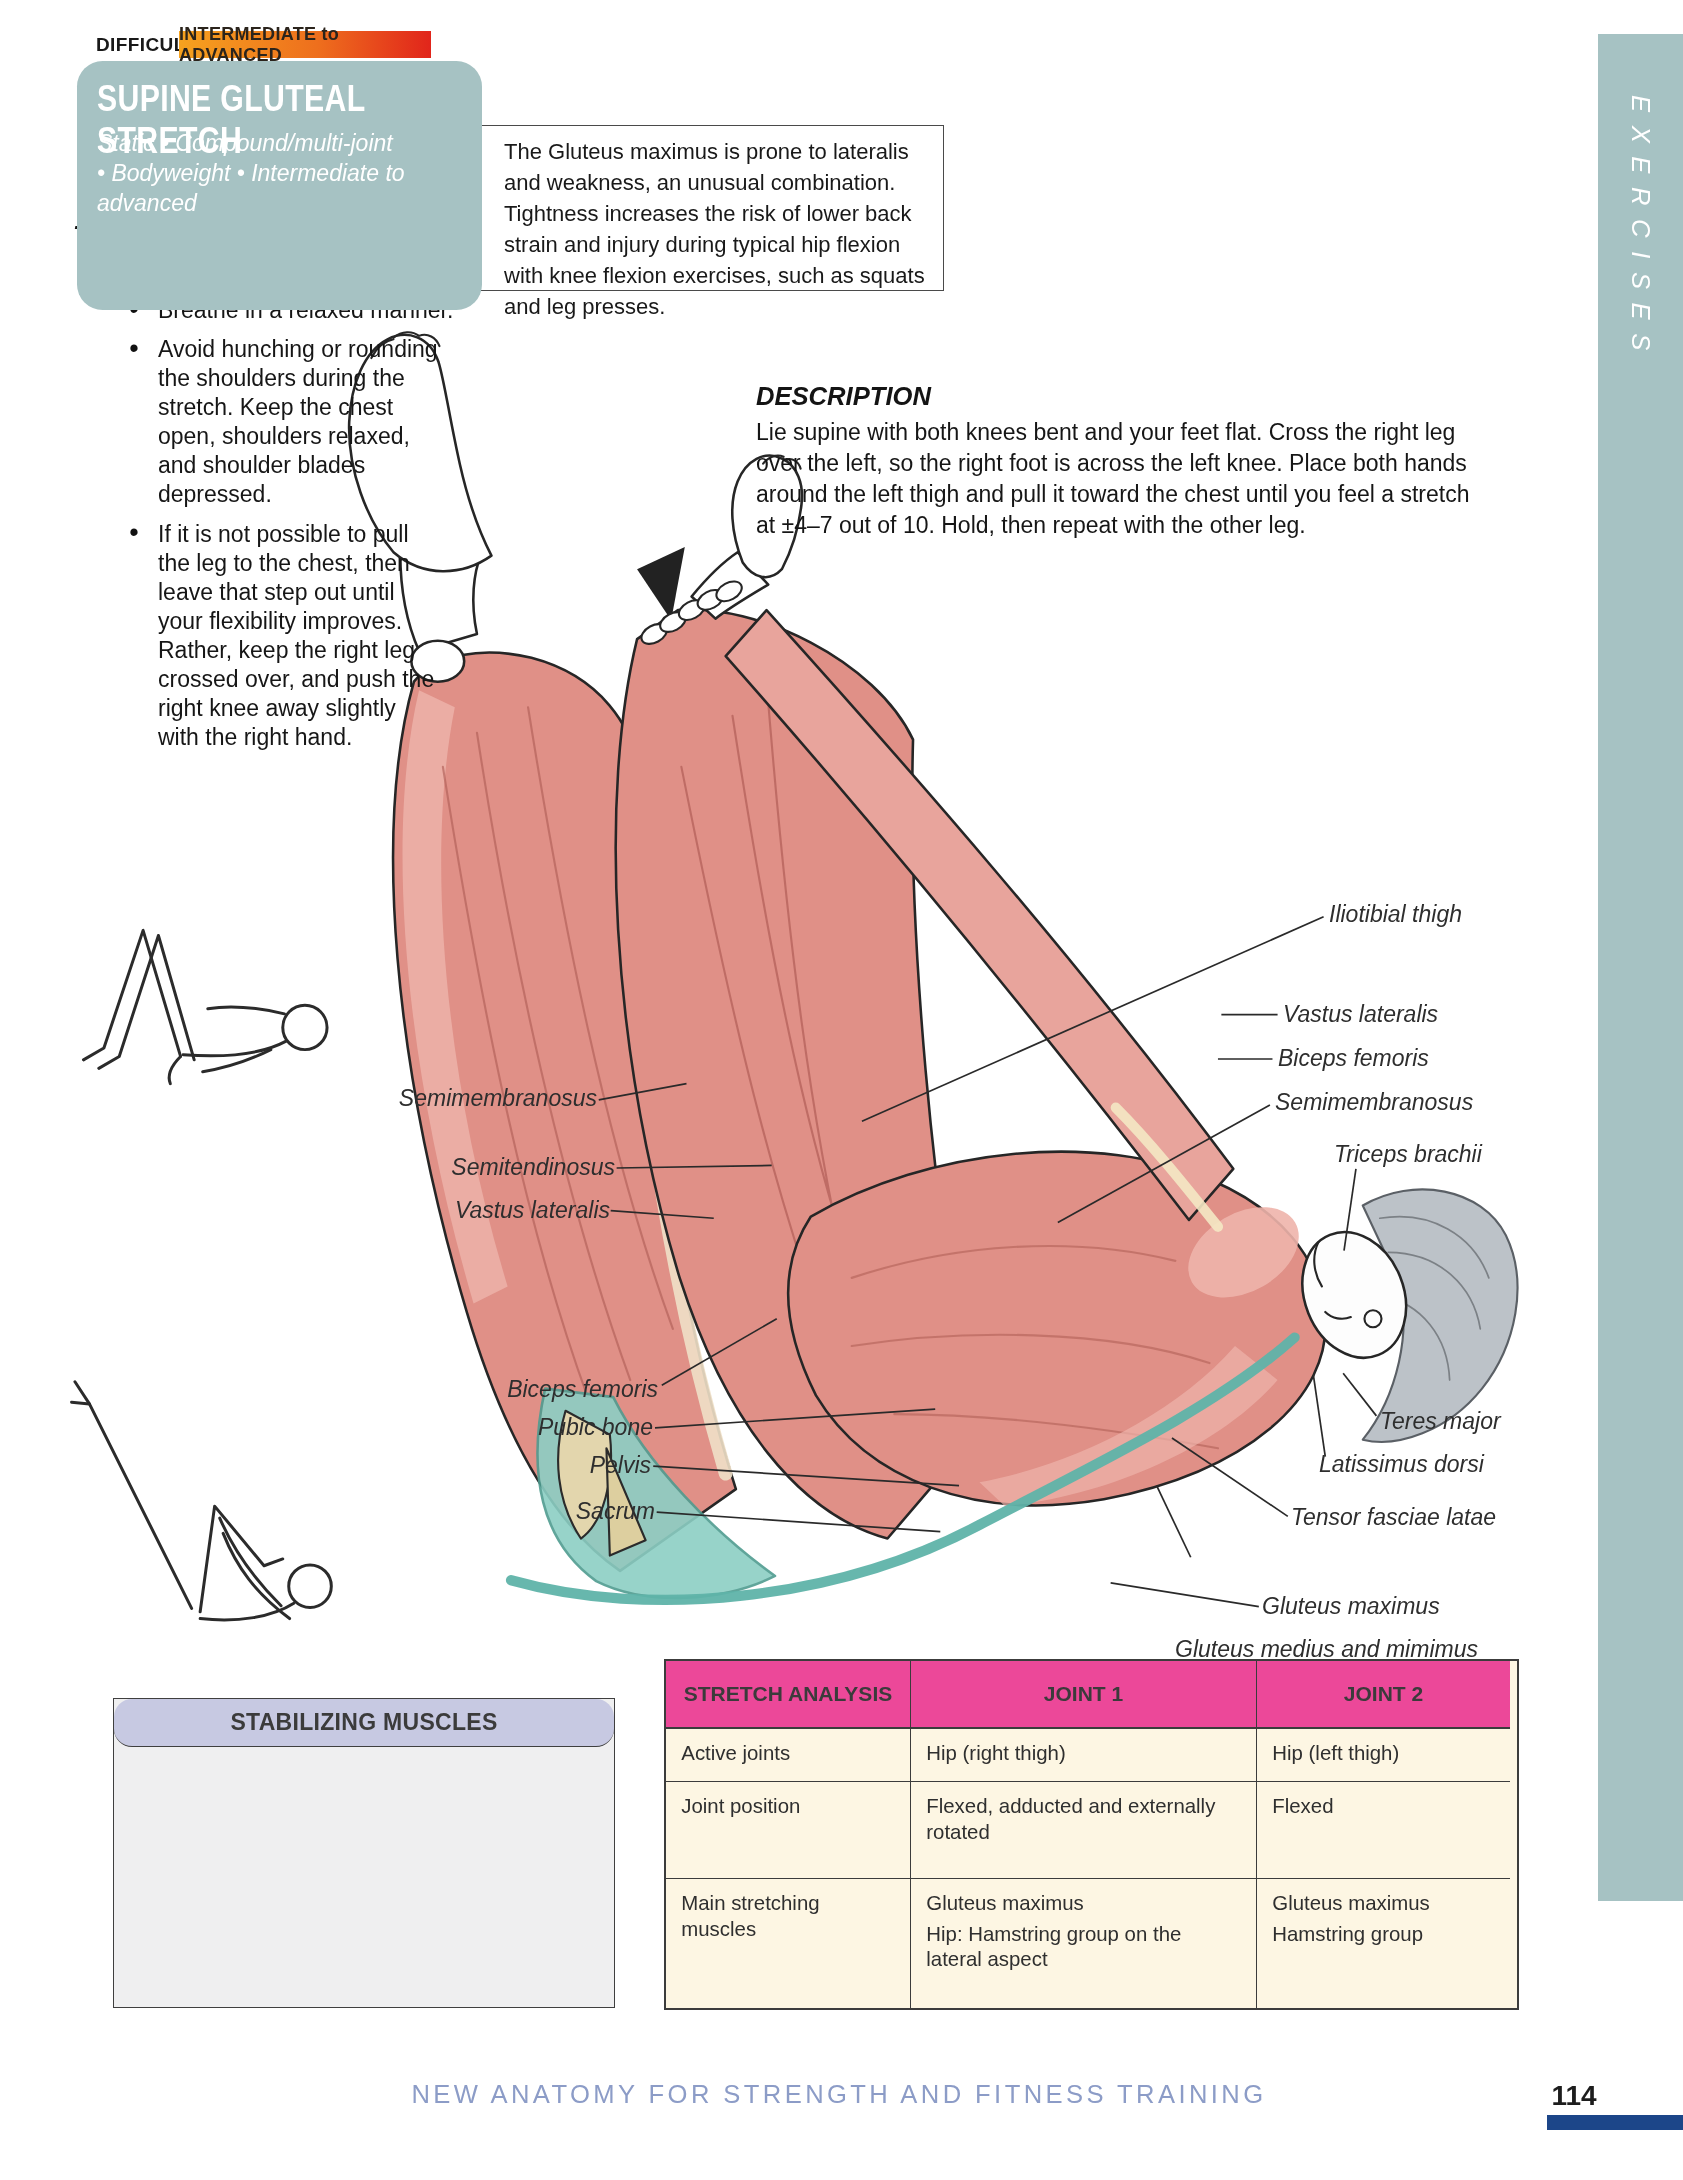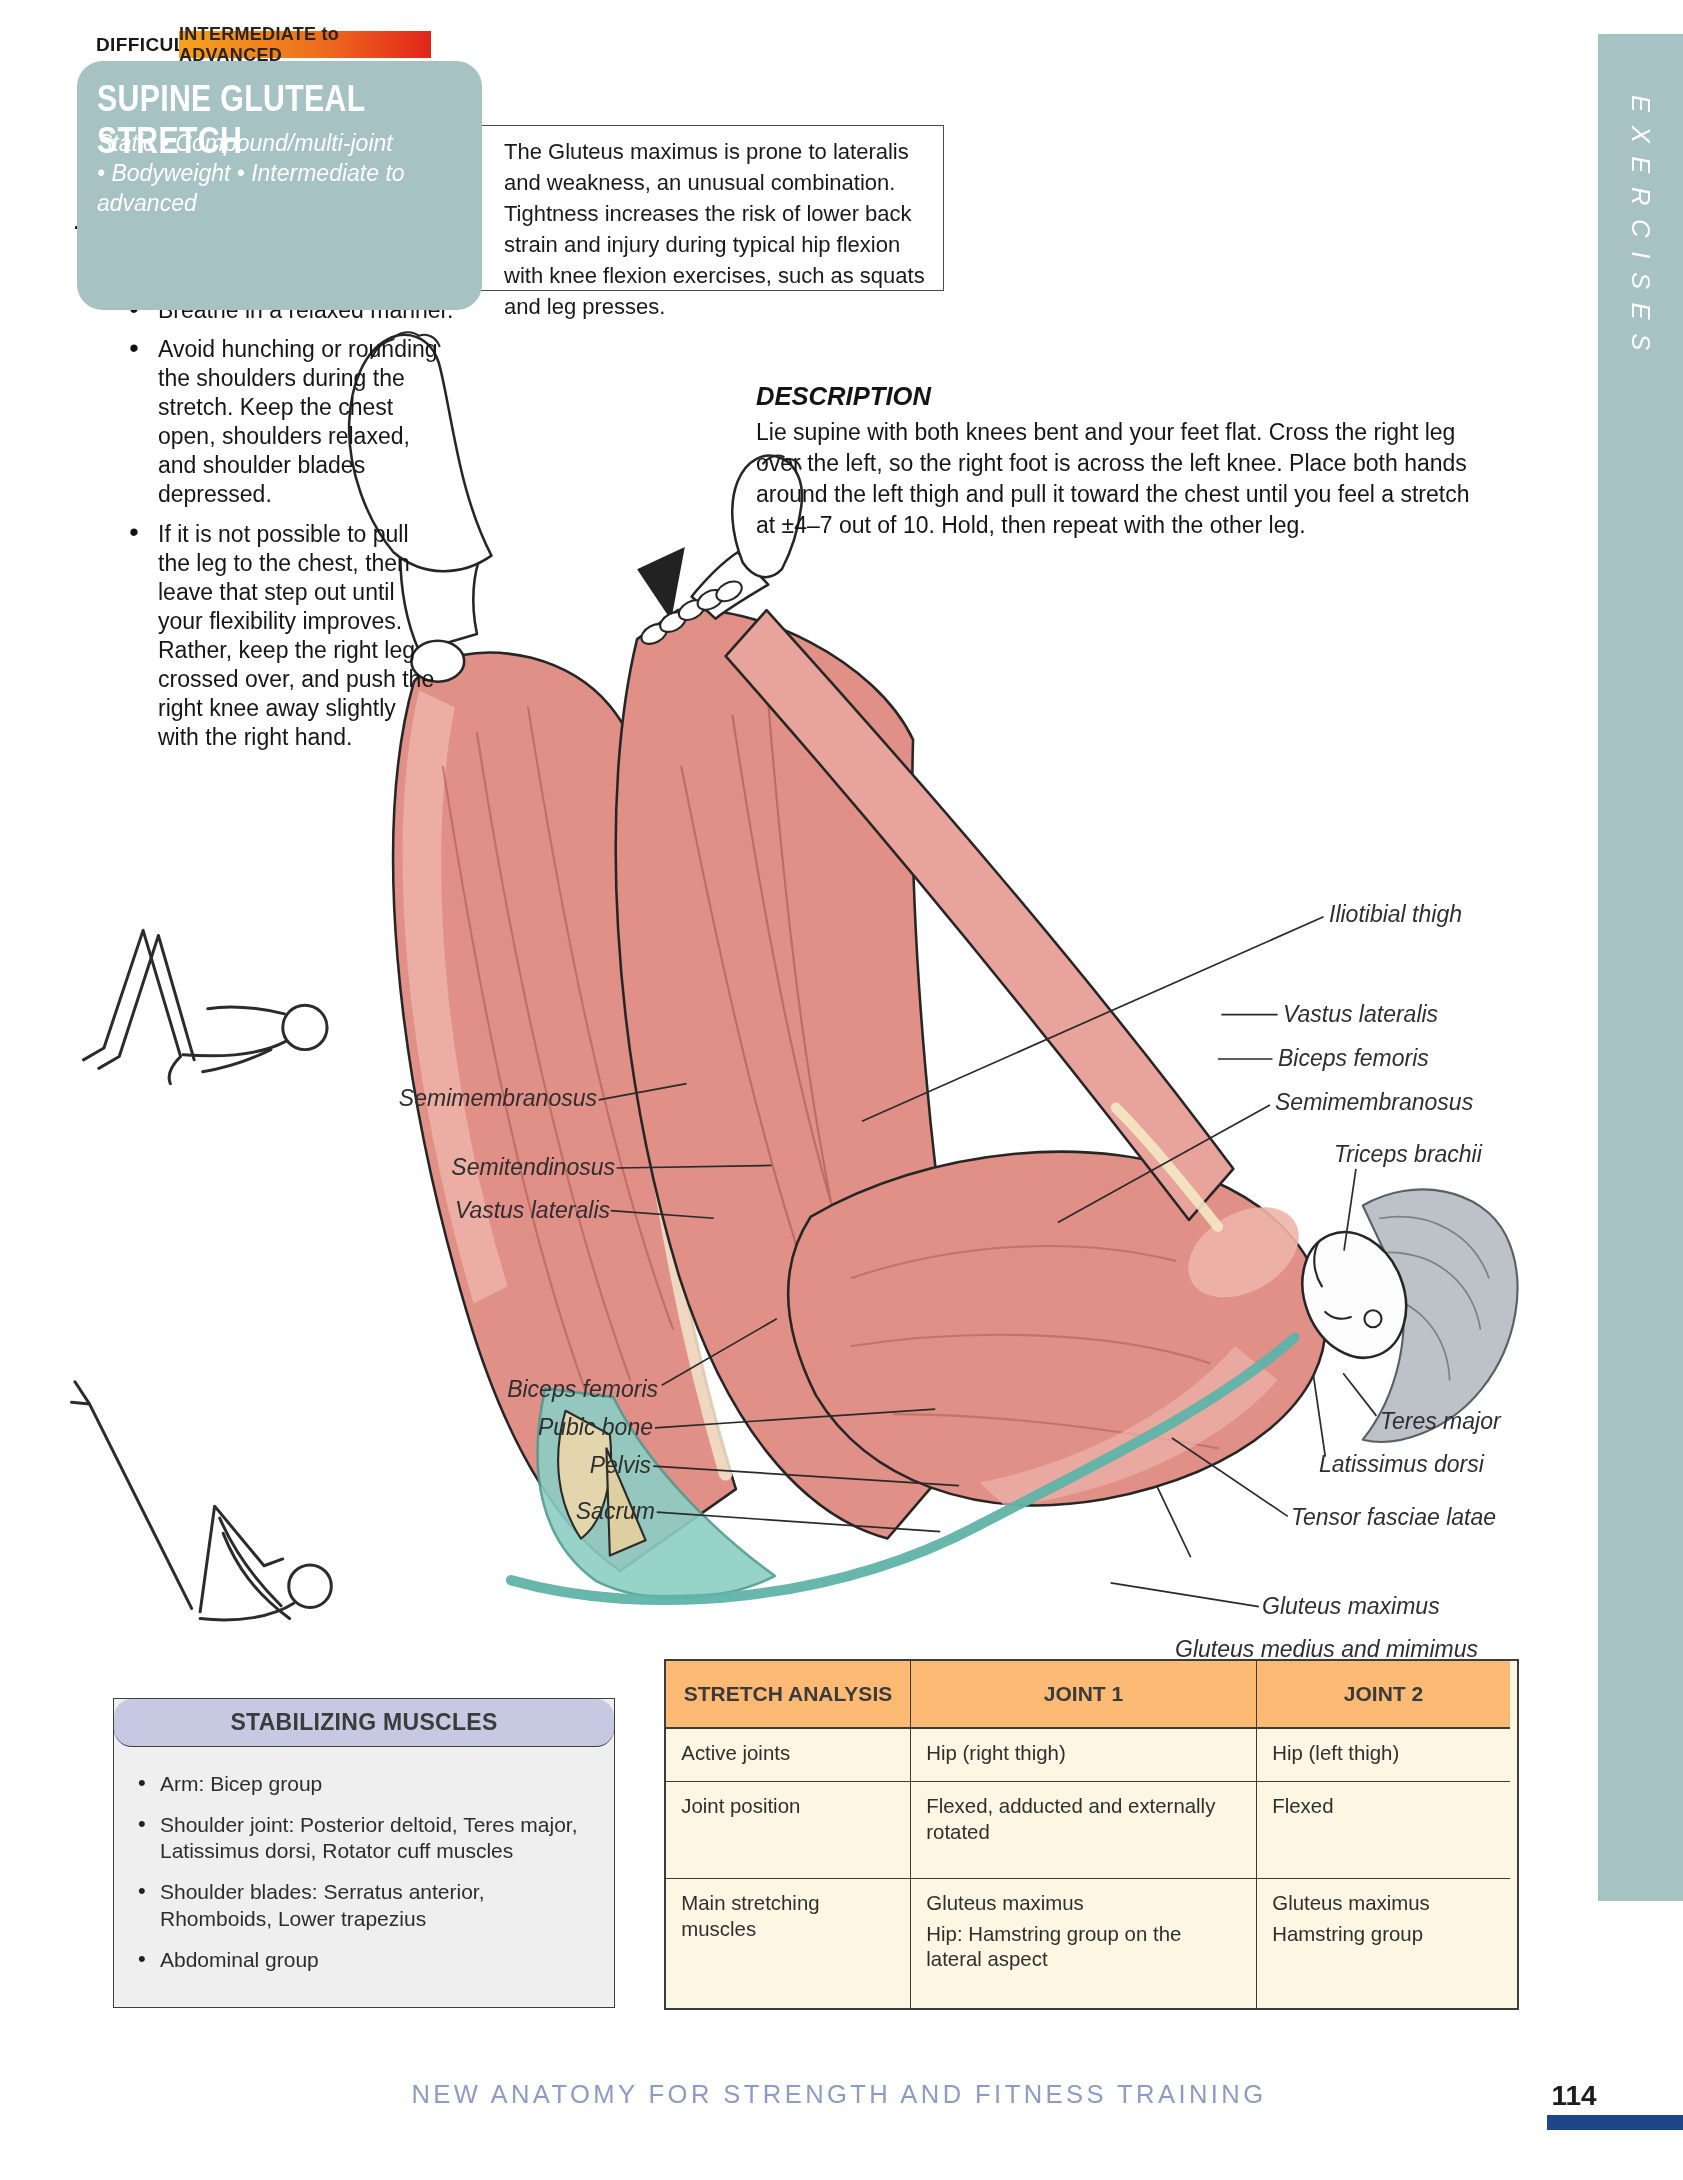--- a/index.html
+++ b/index.html
@@ -44,21 +44,21 @@
   .stab-header{height:47px;background:#c7c9e2;border-bottom:1.7px solid #3f3f3f;
       display:flex;align-items:center;justify-content:center;
       font-size:23px;font-weight:bold;color:#3b3b3b;letter-spacing:0.3px;border-radius:18px;}
   .stab-list{list-style:none;margin:0;padding:24px 19px 0 19px;}
   .stab-list li{position:relative;padding-left:27px;margin-bottom:14.5px;font-size:21px;line-height:26.4px;color:#2d2d2d;}
   .stab-list li::before{content:"•";position:absolute;left:5.1px;top:-0.9px;font-size:22px;color:#222;}
 
   
   .analysis-table{left:664px;top:1659px;width:851px;border:2.6px solid #3c3c3c;background:#fdf6e3;
       display:grid;grid-template-columns:245px 346px 253px;grid-template-rows:68px 53px 97px 129px;}
-  .analysis-table .hcell{background:#fdba74;display:flex;align-items:center;justify-content:center;
+  .analysis-table .hcell{background:#ec4899;display:flex;align-items:center;justify-content:center;
       font-size:21px;font-weight:bold;color:#3b3b3b;border-bottom:2.6px solid #3c3c3c;}
   .analysis-table .cell{padding:12px 15.3px;font-size:20.4px;line-height:25.6px;color:#2f2f2f;}
   .analysis-table .br{border-right:1.7px solid #3c3c3c;}
   .analysis-table .bb{border-bottom:1.7px solid #3c3c3c;}
   .analysis-table .cell div{margin-bottom:5.1px;}
 
   
   .footer-title{left:409px;top:2080px;width:860px;text-align:center;
       font-size:25.6px;letter-spacing:3.4px;color:#8c9cc7;}
   .page-number{left:1533px;top:2080px;width:82px;text-align:center;font-size:28px;font-weight:bold;color:#1d1d1d;}
@@ -207,26 +207,20 @@
   <div class="abs anat-label" style="left:1275px;top:1089px;">Semimembranosus</div>
   <div class="abs anat-label" style="left:1334px;top:1141px;">Triceps brachii</div>
   <div class="abs anat-label" style="left:1380px;top:1408px;">Teres major</div>
   <div class="abs anat-label" style="left:1319px;top:1451px;">Latissimus dorsi</div>
   <div class="abs anat-label" style="left:1291px;top:1504px;">Tensor fasciae latae</div>
   <div class="abs anat-label" style="left:1175px;top:1636px;">Gluteus medius and mimimus</div>
   <div class="abs anat-label" style="left:1262px;top:1593px;">Gluteus maximus</div>
 
   <div class="abs stab-box">
     <div class="stab-header">STABILIZING MUSCLES</div>
-    <ul class="stab-list">
-      <li>Arm: Bicep group</li>
-      <li>Shoulder joint: Posterior deltoid, Teres major, Latissimus dorsi, Rotator cuff muscles</li>
-      <li>Shoulder blades: Serratus anterior, Rhomboids, Lower trapezius</li>
-      <li>Abdominal group</li>
-    </ul>
   </div>
 
   <div class="abs analysis-table">
     <div class="hcell br">STRETCH ANALYSIS</div>
     <div class="hcell br">JOINT 1</div>
     <div class="hcell">JOINT 2</div>
 
     <div class="cell br bb">Active joints</div>
     <div class="cell br bb">Hip (right thigh)</div>
     <div class="cell bb">Hip (left thigh)</div>

